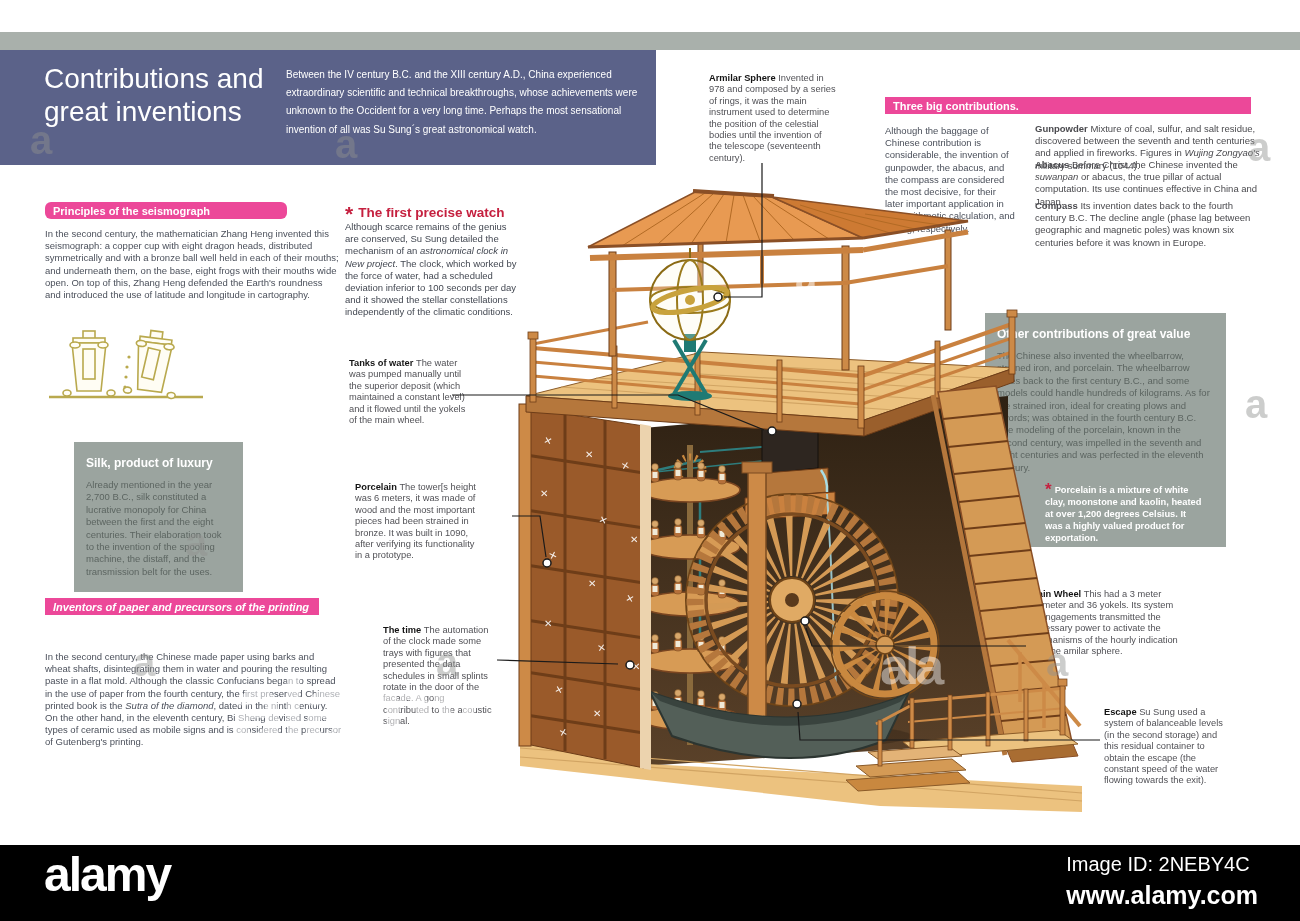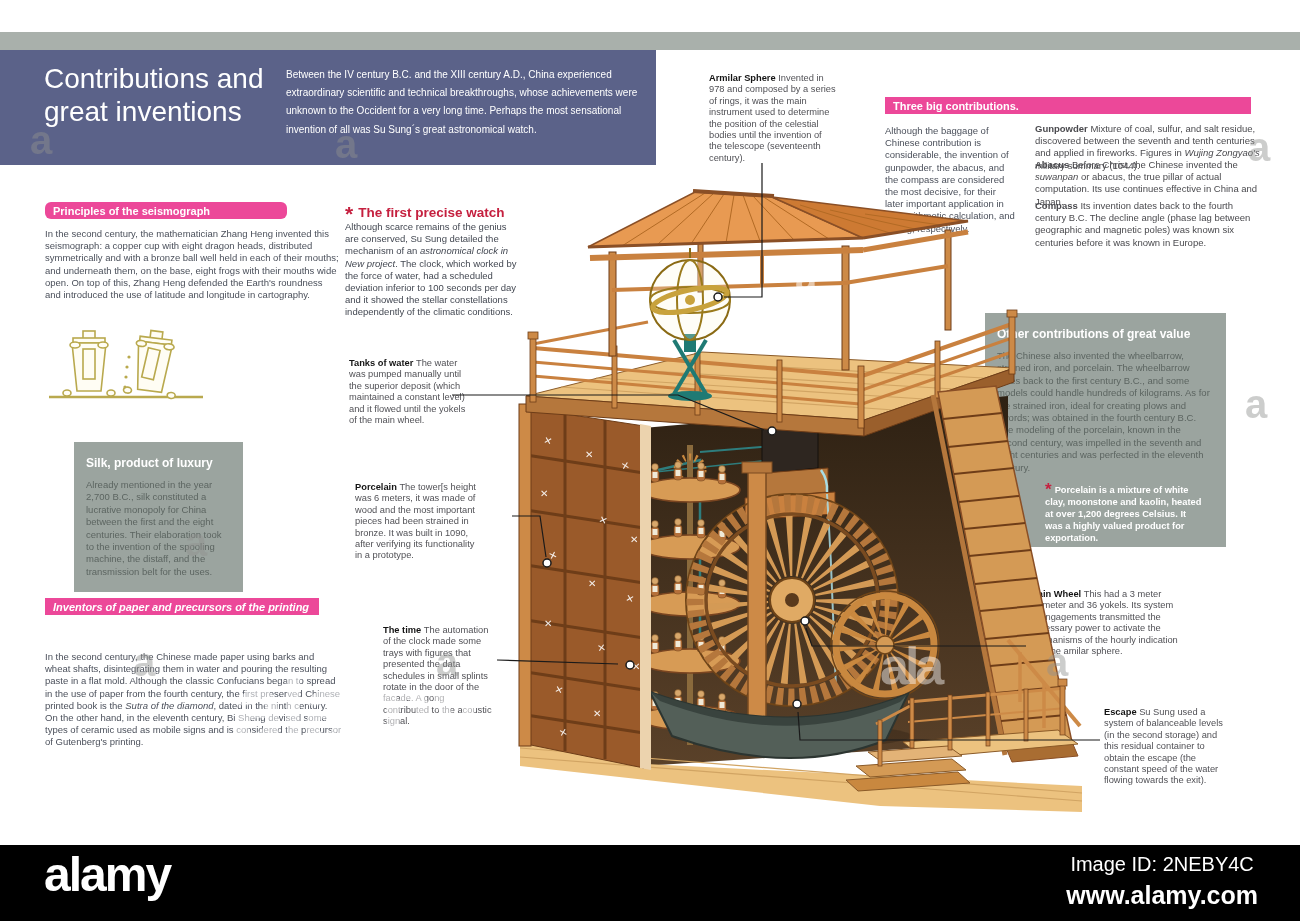--- a/index.html
+++ b/index.html
@@ -21,21 +21,21 @@
   .watch-title .ast{font-size:21px;vertical-align:-4px;margin-right:5px;}
   .lbl{position:absolute;font-size:9.3px;line-height:11.4px;color:#515156;}
   .lbl b{color:#141414;}
   .caption{position:absolute;font-size:9.3px;line-height:11.6px;color:#515156;}
   .illus{position:absolute;}
   .wm{position:absolute;color:#90918f;opacity:.45;font-weight:bold;font-size:40px;pointer-events:none;}
   .wm-white{color:#ffffff;opacity:.55;}
   .wm-big{position:absolute;color:#ffffff;opacity:.55;font-weight:bold;font-size:94px;letter-spacing:-4px;pointer-events:none;}
   .footer{position:absolute;left:0;top:845px;width:1300px;height:76px;background:#000000;}
   .logo{position:absolute;left:44px;top:2px;color:#fff;font-weight:bold;font-size:48px;letter-spacing:-2px;}
-  .meta{position:absolute;right:42px;top:8px;text-align:center;color:#fff;}
+  .meta{position:absolute;right:42px;top:8px;text-align:left;color:#fff;}
   .meta .id{font-size:20px;}
   .meta .url{font-size:25px;font-weight:bold;margin-top:5px;}
   i{font-style:italic;}
 </style>
 </head>
 <body>
 
 <div class="page">
 
   <div class="band"></div>

